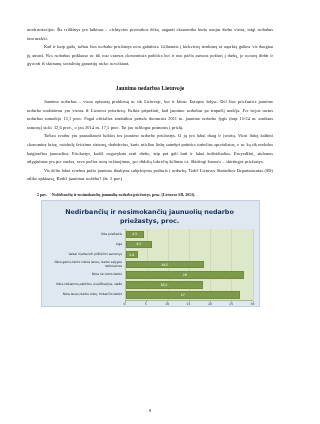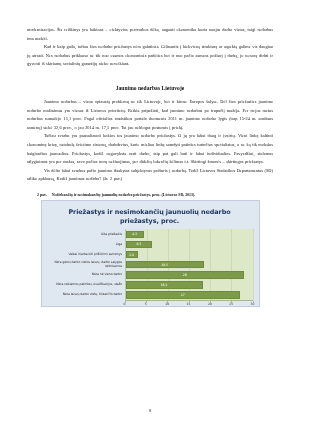--- a/index.html
+++ b/index.html
@@ -198,21 +198,21 @@
 
   <div class="para indent">Jaunimo nedarbas – viena opiausių problemų ne tik Lietuvoje, bet ir kitose Europos šalyse. Dėl šios priežasties jaunimo nedarbo mažinimas yra vienas iš Lietuvos prioritetų. Reikia pripažinti, kad jaunimo nedarbas  po trupučiį mažėja. Per trejus metus nedarbas sumažėjo 15,1 proc. Pagal oficialios statistikos portalo duomenis 2011 m. jaunimo nedarbo lygis (tarp 15-24 m. amžiaus asmenų) siekė  32,6 proc., o jau 2014 m. 17,5 proc. Tai jau neblogas postūmis į priekį.</div>
   <div class="para indent">Tačiau svarbu yra paanalizuoti kokios tos jaunimo nedarbo priežastys. O jų yra labai daug ir įvairių. Vieni linkę kaltinti ekonominę krizę, netobulą švietimo sistemą, darbdavius, kurie mieliau linkę samdyti patirties turinčius specialistus, o ne ką tik mokslus baigiančius jaunuolius. Priežastys, kodėl negavyksta rasti darbo, taip pat gali būti ir labai individualios. Pavyzdžiui, siūlomas atlyginimas yra per mažas, savo pačios norų nežinojimas, per didelių lūkesčių kėlimas t.t. Skirtingi žmonės – skirtingos priežastys.</div>
   <div class="para indent">Vis dėlto labai svarbus pačio jaunimo išsakytas subjektyvus požiūris į nedarbą. Todėl Lietuvos Statistikos Departamentas (SD) atliko apklausą, Kodėl jaunimas nedirba? (žr. 2 pav.)</div>
 
   <div class="fig-caption">
     <span class="capnum">2 pav.</span><span>Nedirbančių ir nesimokančių jaunuolių nedarbo priežastys, proc. (Lietuvos SD, 2013).</span>
   </div>
 
   <div class="chart-frame">
-    <div class="chart-title">Priežastys ir nesimokančių jaunuolių nedarbo priežastys, proc.</div>
+    <div class="chart-title">Nedirbančių ir nesimokančių jaunuolių nedarbo priežastys, proc.</div>
 
     <div class="plot-wrap">
       <div class="cat-labels">
           <div class="cat-label">Kita priežastis</div>
           <div class="cat-label">Liga</div>
           <div class="cat-label">Vaikai ir/arba kiti prižiūrimi asmenys</div>
           <div class="cat-label">Nėra geros darbo vietos laisvų, darbo sąlygos netinkamos</div>
           <div class="cat-label">Nėra nė vieno darbo</div>
           <div class="cat-label">Nėra reikiamos patirties, kvalifikacijos, stažo</div>
           <div class="cat-label">Nėra laisvų darbo vietų, tinkančio darbo</div>

